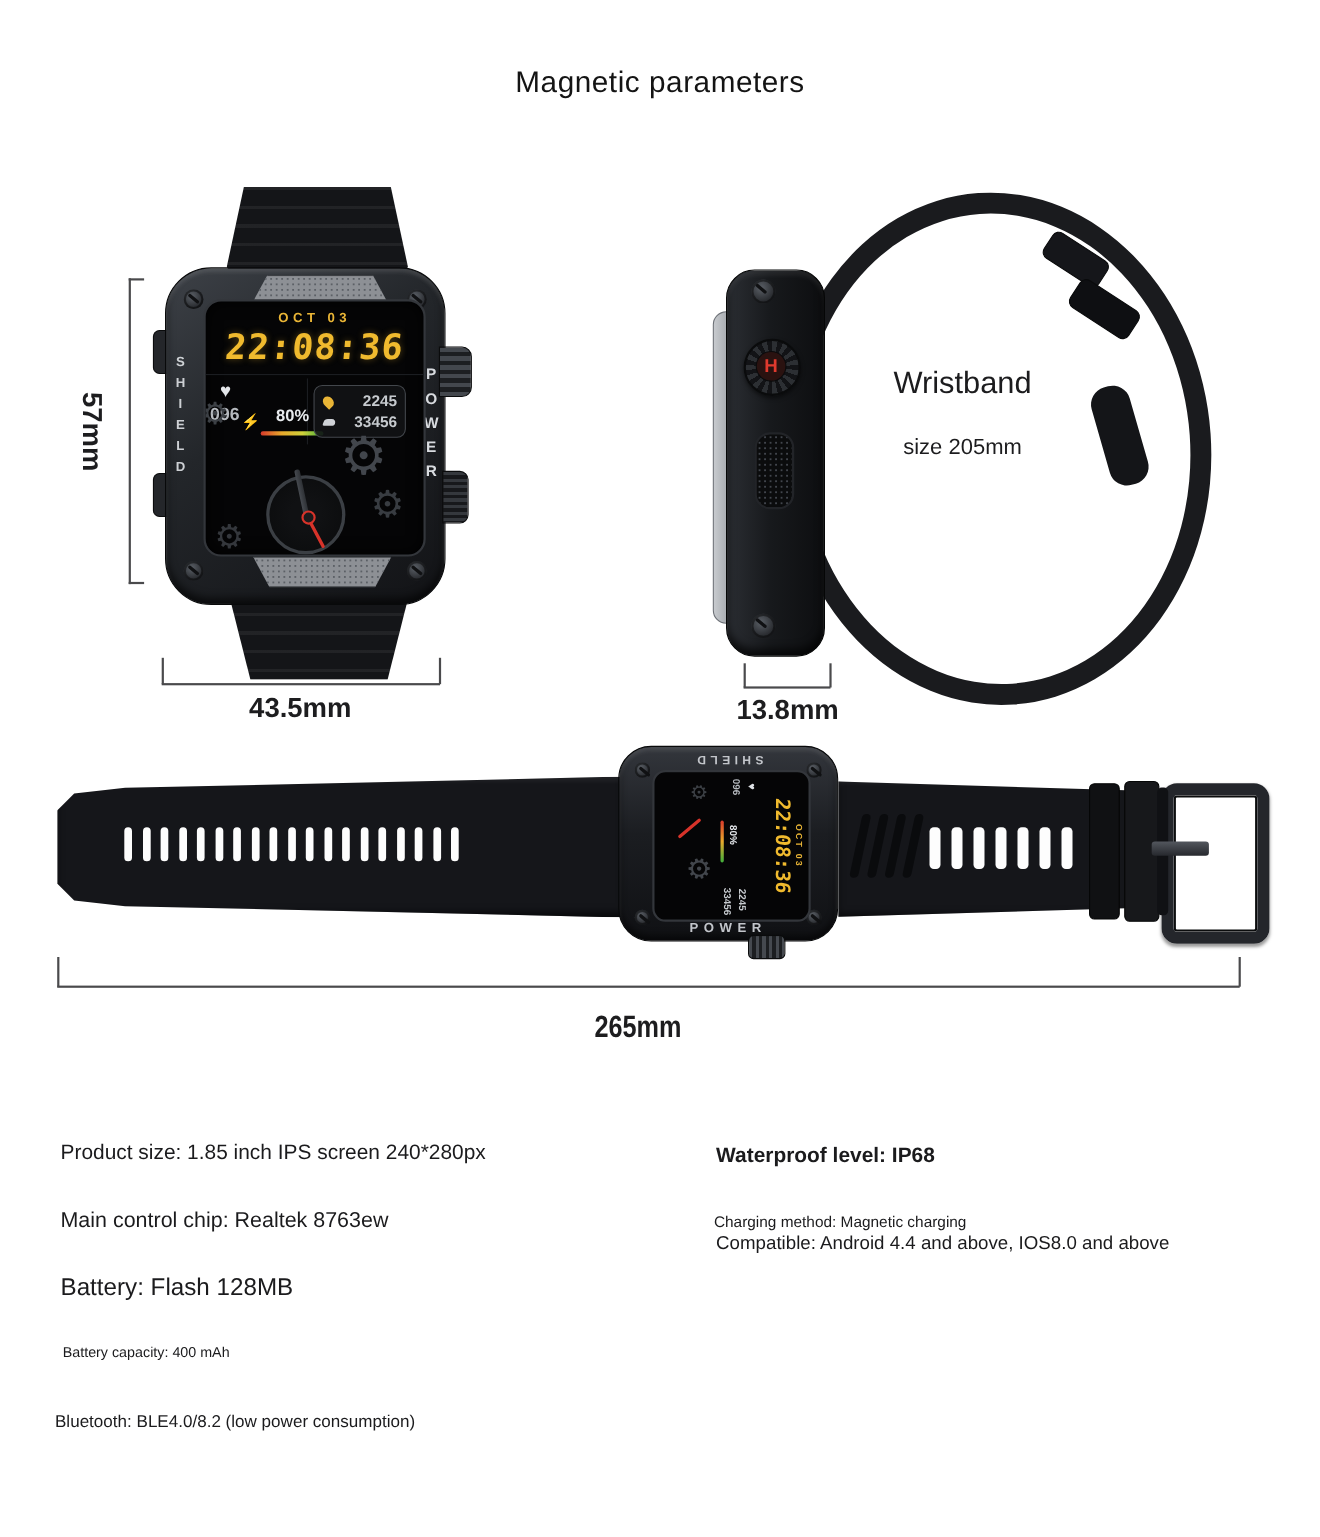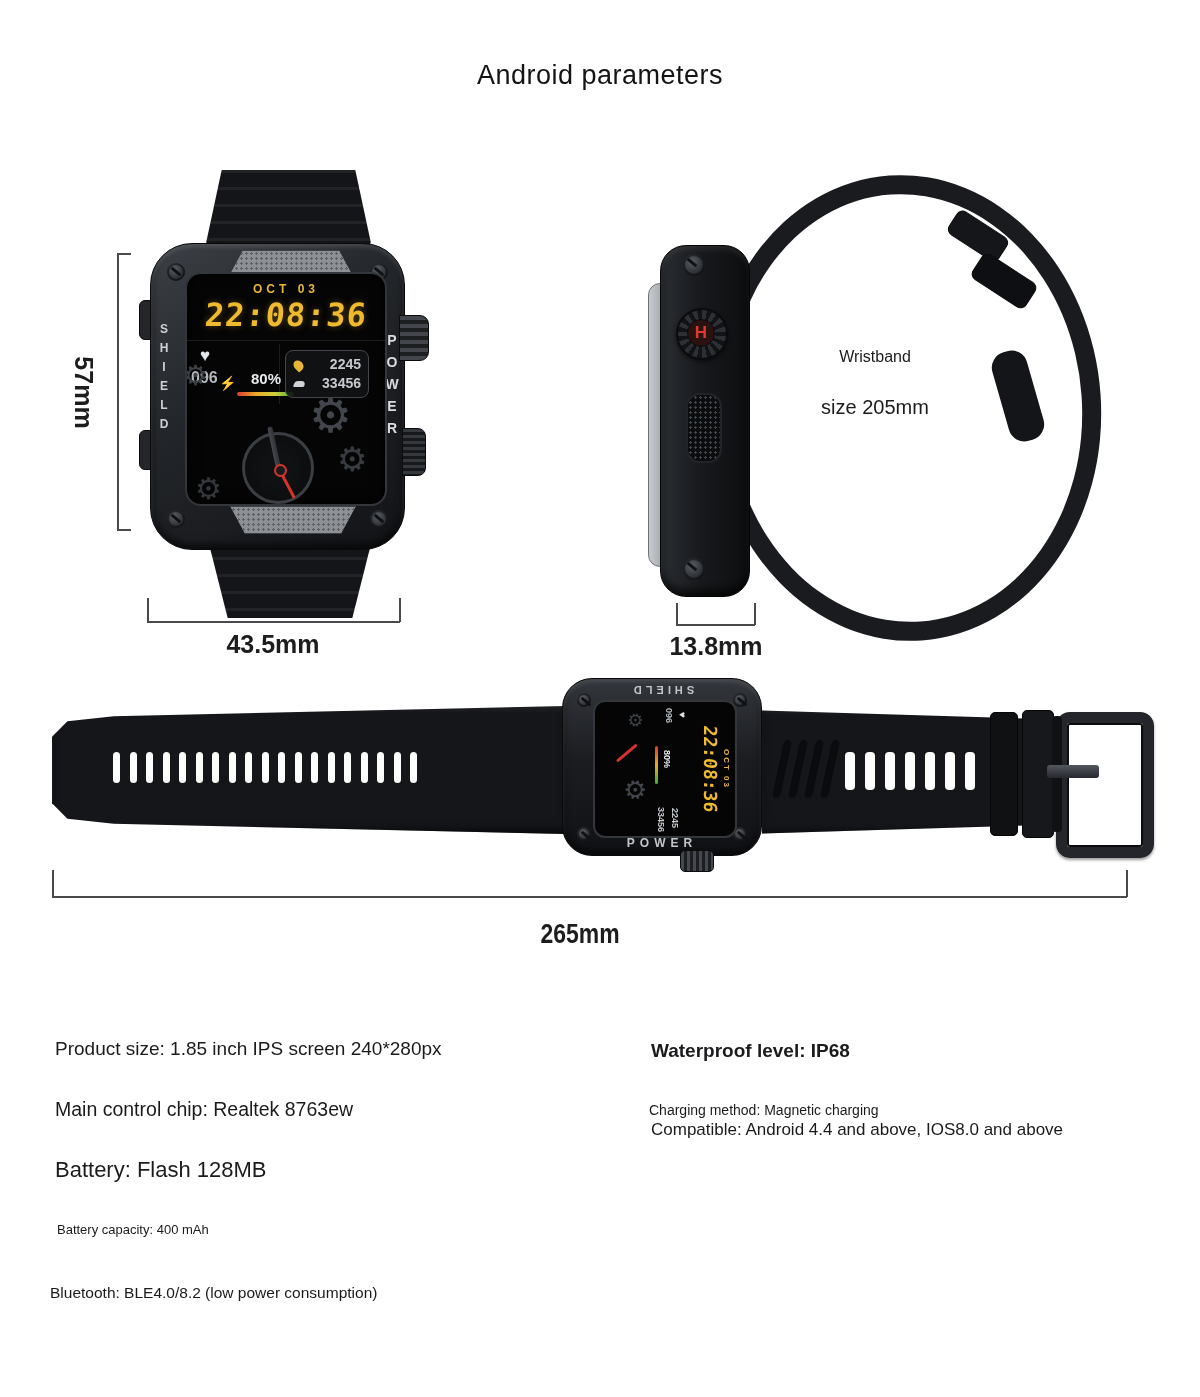--- a/index.html
+++ b/index.html
@@ -119,21 +119,21 @@
   .flat-crown{left:680px;top:850px;width:32px;height:20px;border-radius:5px;border:1px solid #0a0b0c;
      background:repeating-linear-gradient(90deg,#45494f 0 3px,#1c1e21 3px 6px);}
   
   .spec{color:#1b1b1d;}
 </style>
 </head>
 <body>
 
 <div class="stage">
 
-  <div class="abs page-title">Android parameters</div>
+  <div class="abs page-title">Magnetic parameters</div>
 
   <div>
     <div class="abs strap-stub stub-top"></div>
     <div class="abs strap-stub stub-bottom"></div>
     <div class="abs bumper" style="left:139px;top:300px;"></div>
     <div class="abs bumper" style="left:139px;top:430px;"></div>
     <div class="abs watch-case"></div>
     <div class="abs metal-plate plate-top"></div>
     <div class="abs metal-plate plate-bottom"></div>
     <div class="abs crown"></div>
@@ -189,21 +189,21 @@
     <div class="abs keeper" style="left:972px;top:266px;width:62px;height:28px;transform:rotate(33deg);background:#0e0f12;"></div>
     <div class="abs band-tail"></div>
     <div class="abs side-glass"></div>
     <div class="abs side-body"></div>
     <div class="abs screw" style="left:683px;top:254px;width:22px;height:22px;"></div>
     <div class="abs screw" style="left:683px;top:558px;width:22px;height:22px;"></div>
     <div class="abs crown-h">
       <div class="crown-h-inner">H</div>
     </div>
     <div class="abs grille"></div>
-    <div class="abs wrist-label" style="top:348px;font-size:16px;">Wristband</div>
+    <div class="abs wrist-label" style="top:332px;font-size:28px;">Wristband</div>
     <div class="abs wrist-label" style="top:396px;font-size:20px;">size 205mm</div>
 
     <div class="abs dim-line" style="left:676px;top:624px;width:79px;height:1.5px;"></div>
     <div class="abs dim-line" style="left:676px;top:603px;width:1.5px;height:22px;"></div>
     <div class="abs dim-line" style="left:754px;top:603px;width:1.5px;height:22px;"></div>
     <div class="abs dim-label" style="left:616px;top:632px;width:200px;text-align:center;">13.8mm</div>
   </div>
 
   <div>
     <div class="abs flat-strap strap-left"></div>

